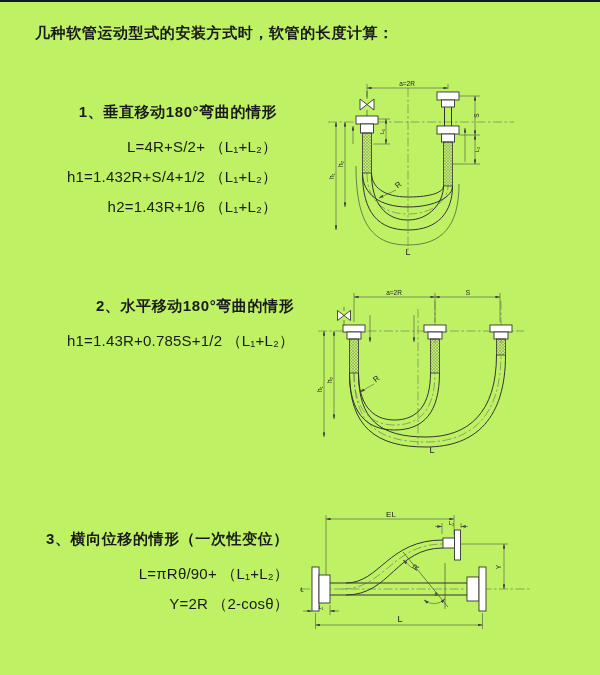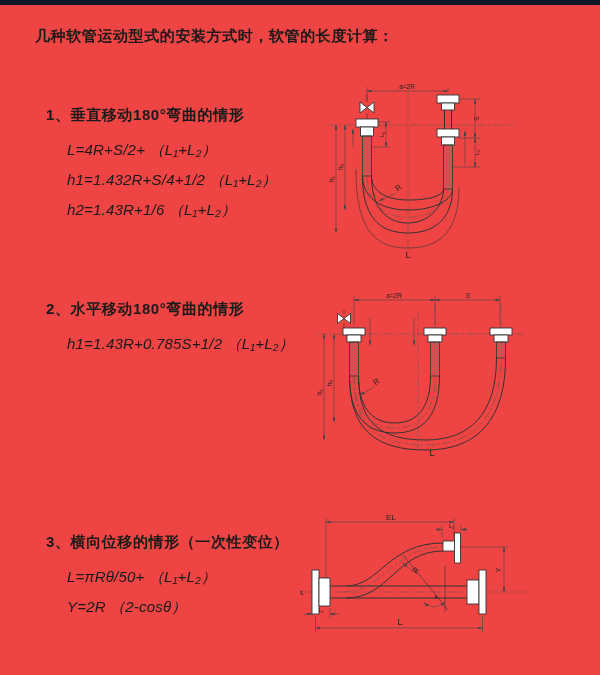--- a/index.html
+++ b/index.html
@@ -1,27 +1,27 @@
 <!DOCTYPE html>
 <html><head>
 <meta charset="utf-8">
 <style>
   html,body { margin:0; padding:0; }
   body {
     width:600px; height:675px; background:#ffffff; position:relative; overflow:hidden;
     font-family:"Liberation Sans", sans-serif; color:#1a1a1a;
   }
-  .page { position:absolute; inset:0; background:#ef4444; border-top:5px solid #0f172a; }
+  .page { position:absolute; inset:0; background:#bef264; border-top:2px solid #0f172a; }
   .title {
     position:absolute; left:35px; top:22px; font-size:15px; font-weight:bold;
     letter-spacing:0.6px; white-space:nowrap;
   }
-  .sec { position:absolute; }
+  .sec { position:absolute;text-align:right; }
   .sec .heading { font-size:15px; font-weight:bold; margin:0 0 10px 0; letter-spacing:0.6px; white-space:nowrap; }
-  .sec .formula { font-size:15px; margin:0 0 0 21px; height:30px; line-height:30px; letter-spacing:0.2px; white-space:nowrap;font-style:italic; }
+  .sec .formula { font-size:15px; margin:0 0 0 21px; height:30px; line-height:30px; letter-spacing:0.2px; white-space:nowrap; }
   #sec1 { left:46px; top:101px; }
   #sec2 { left:46px; top:295px; }
   #sec3 { left:46px; top:528px; }
   svg.diagram { position:absolute; overflow:visible; }
   #d1 { left:310px; top:72px; }
   #d2 { left:308px; top:283px; }
   #d3 { left:296px; top:503px; }
   svg text { font-family:"Liberation Sans", sans-serif; fill:#222; }
   .ol   { fill:none; stroke:#333; stroke-width:1; }
   .olf  { fill:#fff;  stroke:#333; stroke-width:0.9; }
@@ -181,21 +181,21 @@
     <path class="dim" d="M62,30 V57" marker-end="url(#ar2)"></path>
     <path class="dim" d="M106,30 V57" marker-end="url(#ar2)"></path>
 
     <path class="dim" d="M66,99 L52,107" marker-end="url(#ar2)"></path>
     <text class="rlbl" text-anchor="middle" transform="translate(70,96) rotate(-40)">R</text>
     <text class="lbl-big" x="124" y="168" text-anchor="middle">L</text>
   </svg>
 
   <div class="sec" id="sec3">
     <div class="heading">3、横向位移的情形（一次性变位）</div>
-    <div class="formula">L=πRθ/50+ （L₁+L₂）</div>
+    <div class="formula">L=πRθ/90+ （L₁+L₂）</div>
     <div class="formula">Y=2R （2-cosθ）</div>
   </div>
 
   <svg class="diagram" id="d3" width="240" height="145" viewBox="0 0 240 145">
     <defs>
       <marker id="ar3" viewBox="0 0 10 6" refX="9.5" refY="3" markerWidth="9" markerHeight="5.4" orient="auto-start-reverse">
         <path d="M0,0 L10,3 L0,6 Z" fill="#444"></path>
       </marker>
     </defs>
 

